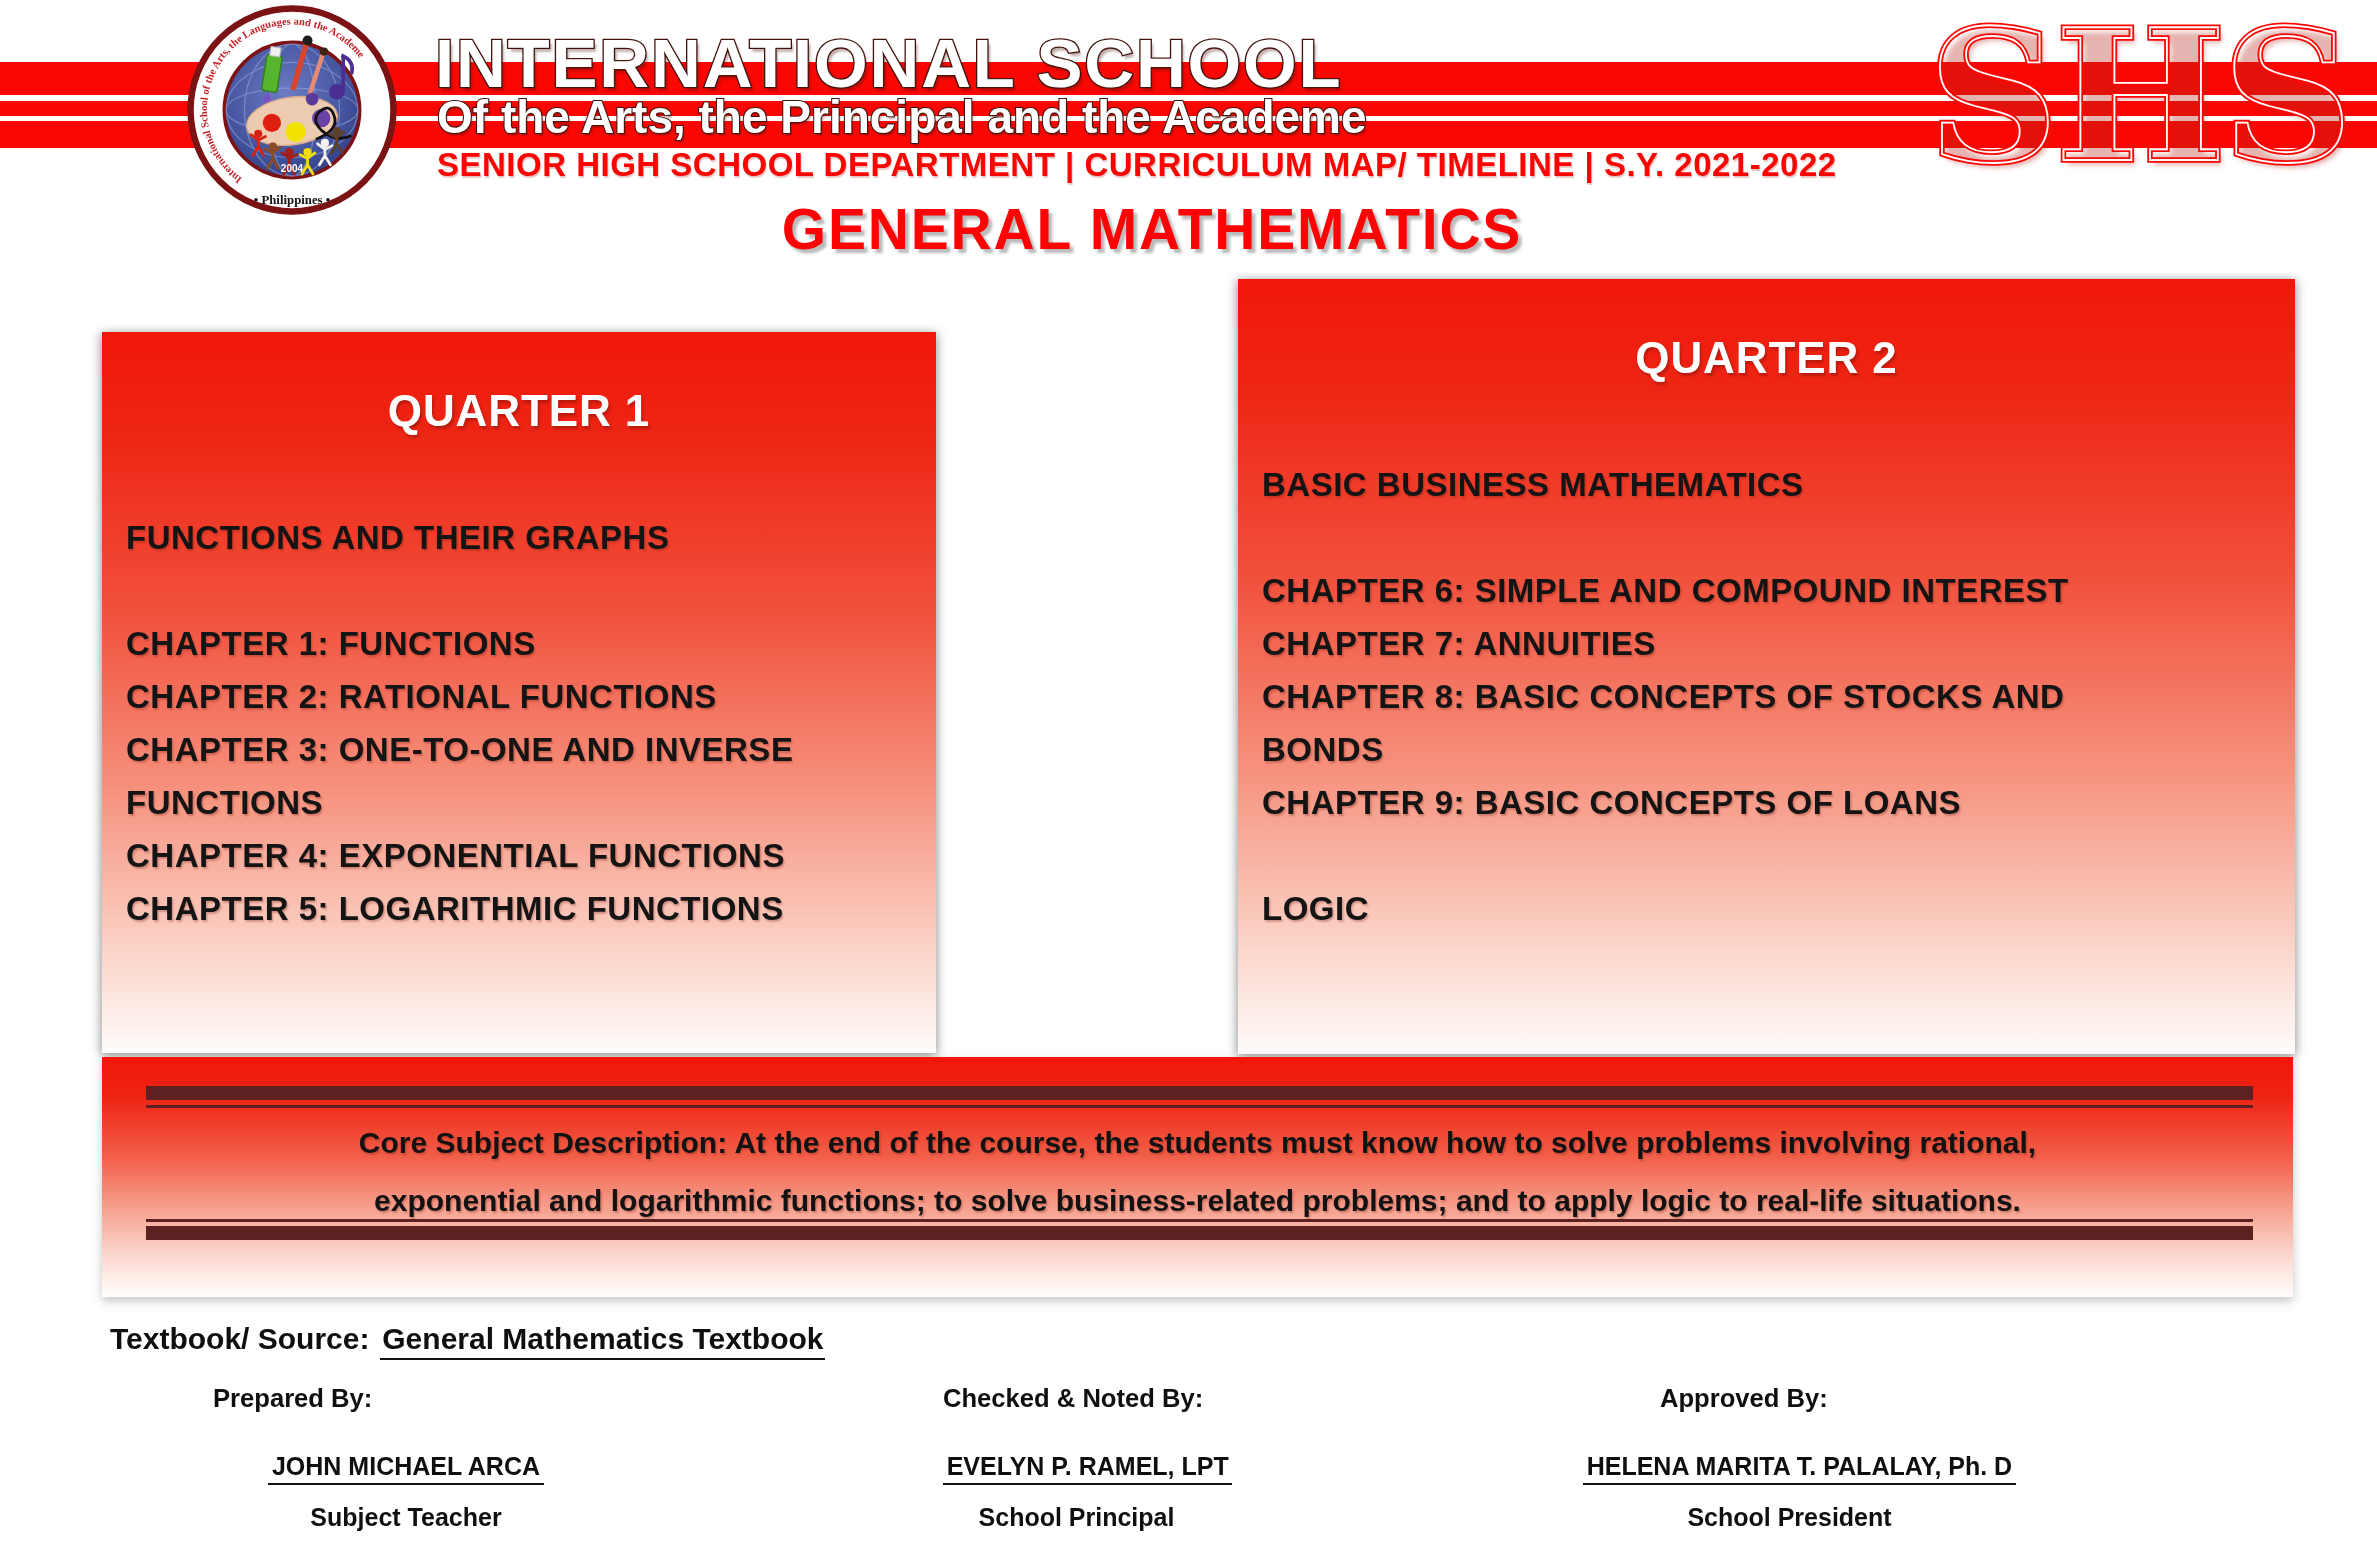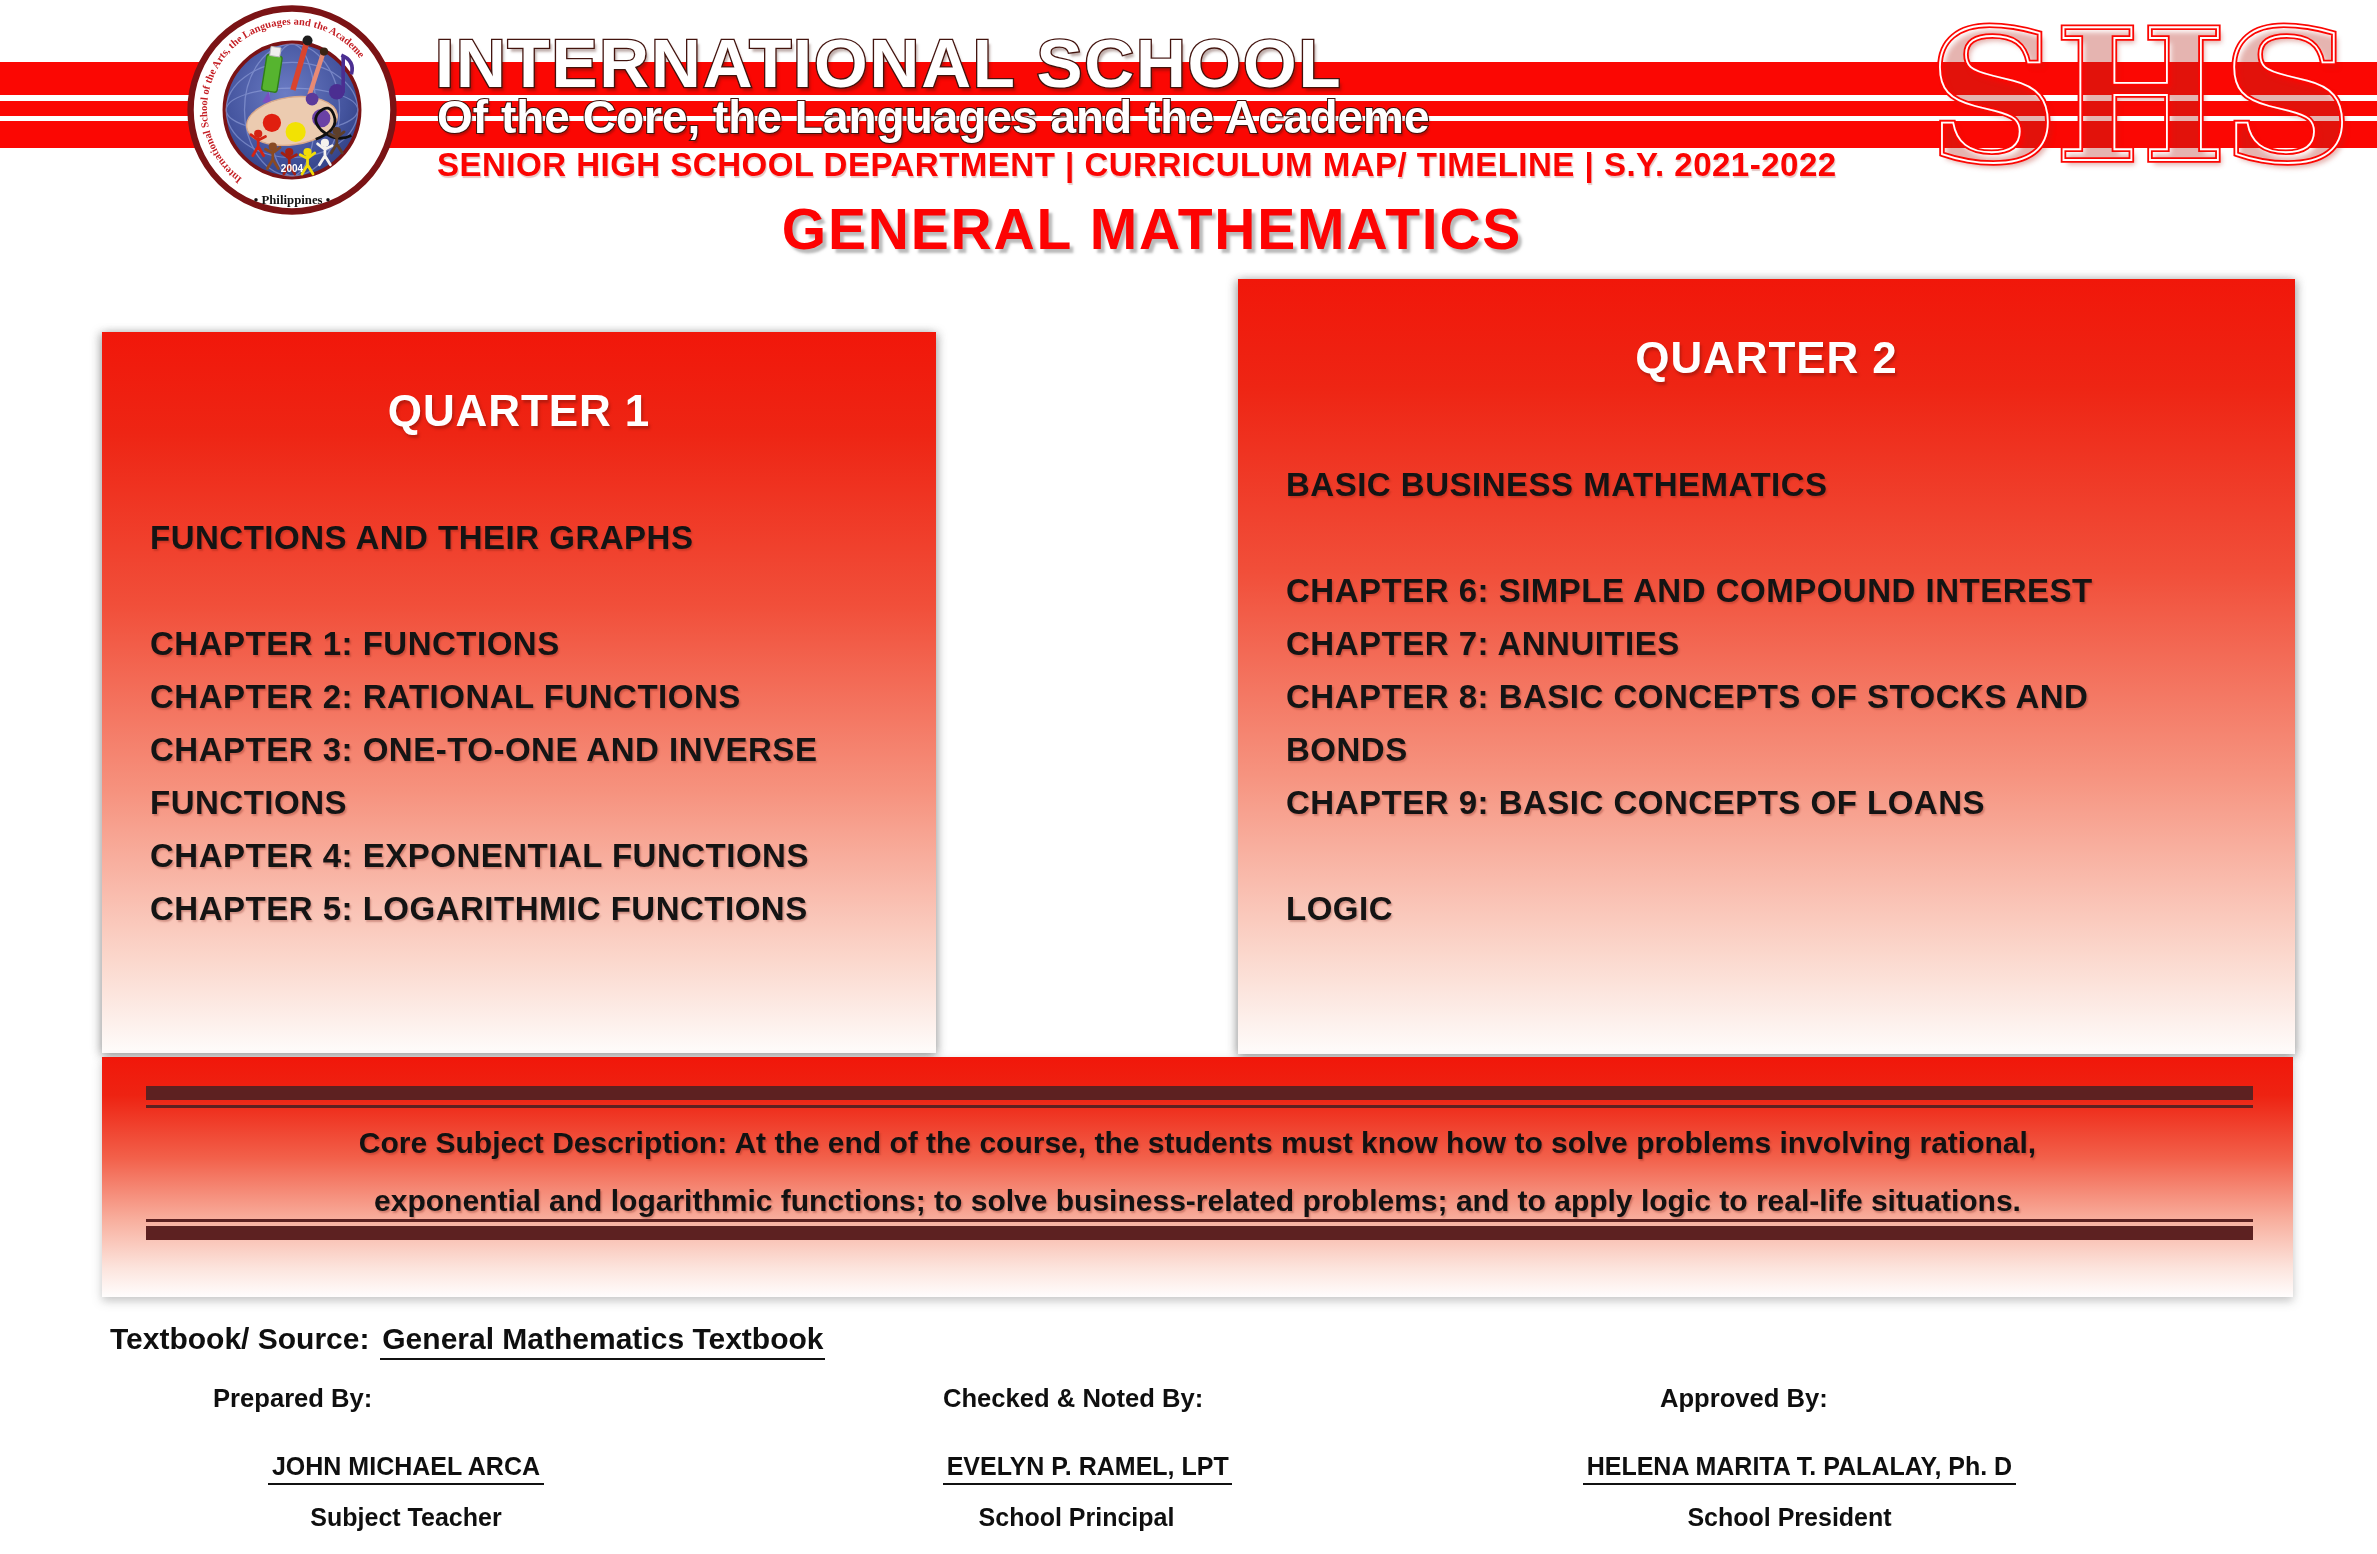--- a/index.html
+++ b/index.html
@@ -41,21 +41,21 @@
     text-shadow:3.7px 3.7px 2.7px rgba(130,130,130,.55);}
 
   
   .qbox{position:absolute;box-shadow:0 3.7px 9.1px rgba(90,90,90,.4),3.7px 0 8.2px rgba(120,120,120,.28),-3.7px 0 8.2px rgba(120,120,120,.28);
     background:linear-gradient(180deg,#f1170a 0%,#ee2514 14%,#f14f3a 38%,#f6937f 64%,#fbd7cc 87%,#fefcfb 100%);}
   .q1{left:102px;top:332px;width:834px;height:721px;}
   .q2{left:1238px;top:279px;width:1057px;height:775px;}
   .q-title{padding-top:59px;height:40px;text-align:center;
     font-size:44px;line-height:40px;font-weight:bold;color:#ffffff;letter-spacing:0.9px;
     text-shadow:1.8px 2.7px 2.7px rgba(120,20,10,.45);}
-  .q-content{margin-top:80px;padding-left:48px;padding-right:24px;}
+  .q-content{margin-top:80px;padding-left:24px;padding-right:24px;}
   .q-line{height:53px;line-height:53px;font-size:33px;font-weight:bold;color:#141414;
     letter-spacing:0.5px;white-space:nowrap;text-shadow:1.4px 1.8px 1.8px rgba(120,30,20,.3);}
 
   
   .desc{position:absolute;left:102px;top:1057px;width:2191px;height:240px;
     box-shadow:0 3.7px 9.1px rgba(90,90,90,.35);
     background:linear-gradient(180deg,#f1170a 0%,#ee2312 16%,#f2604a 42%,#f8af9e 68%,#fce4dd 88%,#fffdfd 100%);}
   .bar{position:absolute;left:44px;right:40px;background:#5d2121;}
   .bar-top{top:29px;height:13.7px;}
   .bar-bottom{top:169px;height:13.7px;}
@@ -160,21 +160,21 @@
         </g>
     </g>
     <text x="116" y="186" text-anchor="middle" font-size="11" font-weight="bold" fill="#ffffff" font-family="Liberation Sans, sans-serif">2004</text>
     <text font-size="11.5" font-weight="bold" fill="#c41e24" font-family="Liberation Serif, serif">
       <textPath href="#ringPath" startOffset="2">International School of the Arts, the Languages and the Academe</textPath>
     </text>
     <text x="116" y="221" text-anchor="middle" font-size="14" font-weight="bold" fill="#141414" font-family="Liberation Serif, serif">• Philippines •</text>
   </svg>
 
   <div class="h-title">INTERNATIONAL SCHOOL</div>
-  <div class="h-sub">Of the Core, the Languages and the Academe</div>
+  <div class="h-sub">Of the Arts, the Principal and the Academe</div>
   <div class="h-dept">SENIOR HIGH SCHOOL DEPARTMENT | CURRICULUM MAP/ TIMELINE | S.Y. 2021-2022</div>
 
   <div class="shs">
     <span class="shs-outer">SHS</span>
     <span class="shs-inner">SHS</span>
   </div>
 
   <div class="doc-title">GENERAL MATHEMATICS</div>
 
   <section class="qbox q1">

